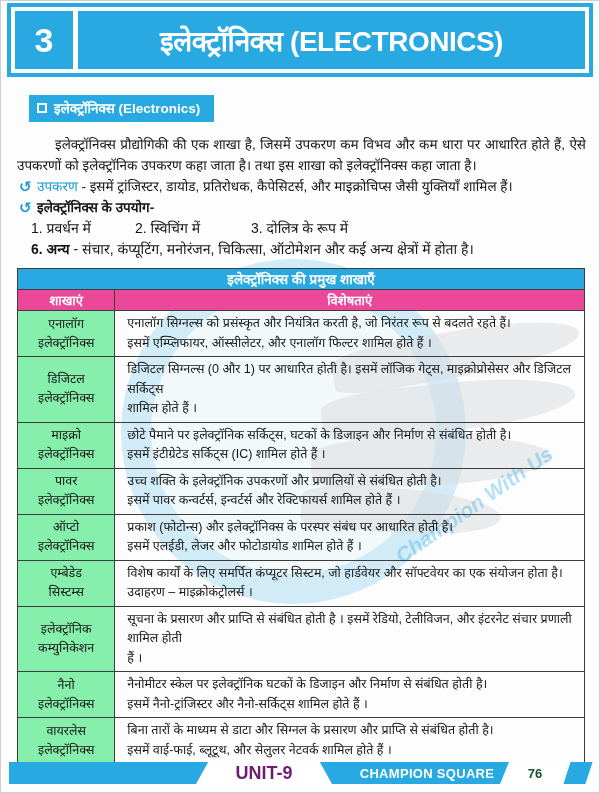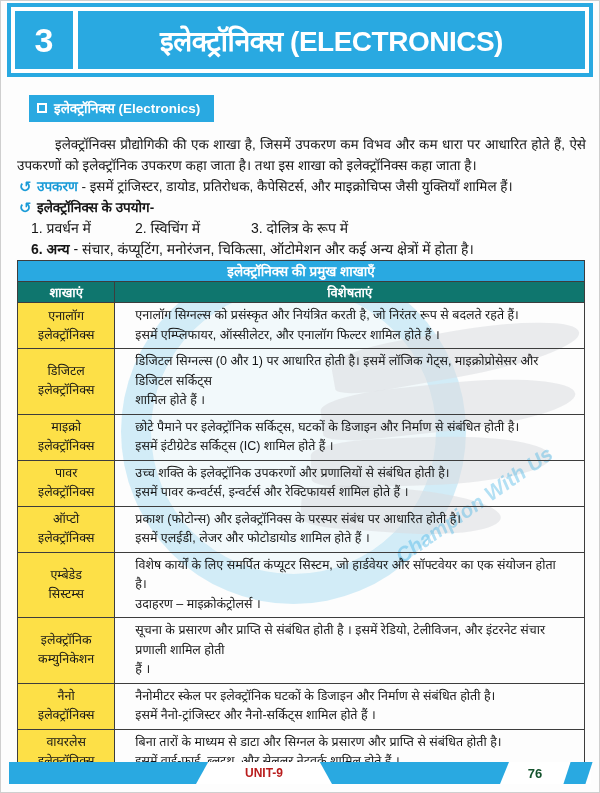--- a/index.html
+++ b/index.html
@@ -48,54 +48,54 @@
     position:absolute; left:28px; top:94px; z-index:2;
     background:#29a9e1; color:#fff; font-weight:bold; font-size:13.5px;
     padding:4px 14px 5px 8px; display:flex; align-items:center; gap:7px;
   }
   .badge-square { width:10px; height:10px; border:2px solid #fff; display:inline-block; }
   
   .content { position:absolute; left:16px; top:133px; width:569px; z-index:1; color:#151515; }
   .intro { font-size:13.5px; line-height:21px; text-indent:38px; text-align:justify; }
   .bullet-row { display:flex; align-items:flex-start; font-size:13.5px; line-height:21px; }
   .bullet-ic { color:#1a9bd7; font-weight:bold; font-size:15px; width:18px; flex:0 0 18px; margin-left:2px; }
-  .b-label { color:#1a9bd7; font-weight:bold; }
+  .b-label { color:#1a9bd7; font-weight:normal; }
   .b-bold { font-weight:bold; }
   .uses-row { display:flex; font-size:14px; line-height:21px; padding-left:14px; }
   .u1 { width:104px; } .u2 { width:116px; } .u4 { width:190px; }
   
   table.branches {
-    width:568px; margin-top:0; border-collapse:collapse;
+    width:568px; margin-top:8px; border-collapse:collapse;
     font-size:12.5px; color:#151515; background:transparent;
   }
   table.branches th, table.branches td { border:1px solid #3d3d3d; }
   .tbl-title th {
     background:#29a9e1; color:#fff; font-size:13.5px; font-weight:bold;
     height:21px; text-align:center;
   }
   .tbl-head th {
-    background:#0f766e; color:#fff; font-size:13px; font-weight:bold;
+    background:#ec4899; color:#fff; font-size:13px; font-weight:bold;
     height:21px; text-align:center;
   }
   td.branch {
-    width:88px; background:#fde047; text-align:center; vertical-align:middle;
+    width:88px; background:#86efac; text-align:center; vertical-align:middle;
     padding:2px 20px; line-height:19px;
   }
-  td.desc { padding:3px 20px; vertical-align:middle; height:45px; line-height:19.5px; background:transparent; }
+  td.desc { padding:3px 12px; vertical-align:middle; height:45px; line-height:19.5px; background:transparent; }
   
   .footer { position:absolute; left:8px; right:8px; top:761px; height:22px; z-index:2; background:#fff; }
   .footer-main {
     position:absolute; left:0; top:0; bottom:0; width:500px; background:#29a9e1;
     clip-path: polygon(0 0, 100% 0, calc(100% - 9px) 100%, 0 100%);
   }
   .unit-tab {
     position:absolute; left:187px; top:0; bottom:0; width:136px; background:#ffffff;
     clip-path: polygon(9% 0, 91% 0, 100% 100%, 0 100%);
     display:flex; align-items:center; justify-content:center;
-    color:#b91c1c; font-weight:bold; font-size:12px;
+    color:#701a75; font-weight:bold; font-size:18px;
   }
   .brand {
     position:absolute; left:338px; top:0; bottom:0; width:160px;
     display:flex; align-items:center; justify-content:center;
     color:#ffffff; font-weight:bold; font-size:13px; letter-spacing:0.3px;
   }
   .page-num {
     position:absolute; right:30px; top:0; bottom:0; width:52px;
     display:flex; align-items:center; justify-content:center;
     color:#14532d; font-weight:bold; font-size:13px;
@@ -226,18 +226,19 @@
               <div>इसमें वाई-फाई, ब्लूटूथ, और सेलुलर नेटवर्क शामिल होते हैं ।</div>
             </td>
       </tr>
     </tbody>
       </table>
   </div>
 
   <div class="footer">
     <div class="footer-main">
       <div class="unit-tab">UNIT-9</div>
+      <div class="brand">CHAMPION SQUARE</div>
     </div>
     <div class="page-num">76</div>
     <div class="footer-tail"></div>
   </div>
 
 </div>
 
 </body></html>

